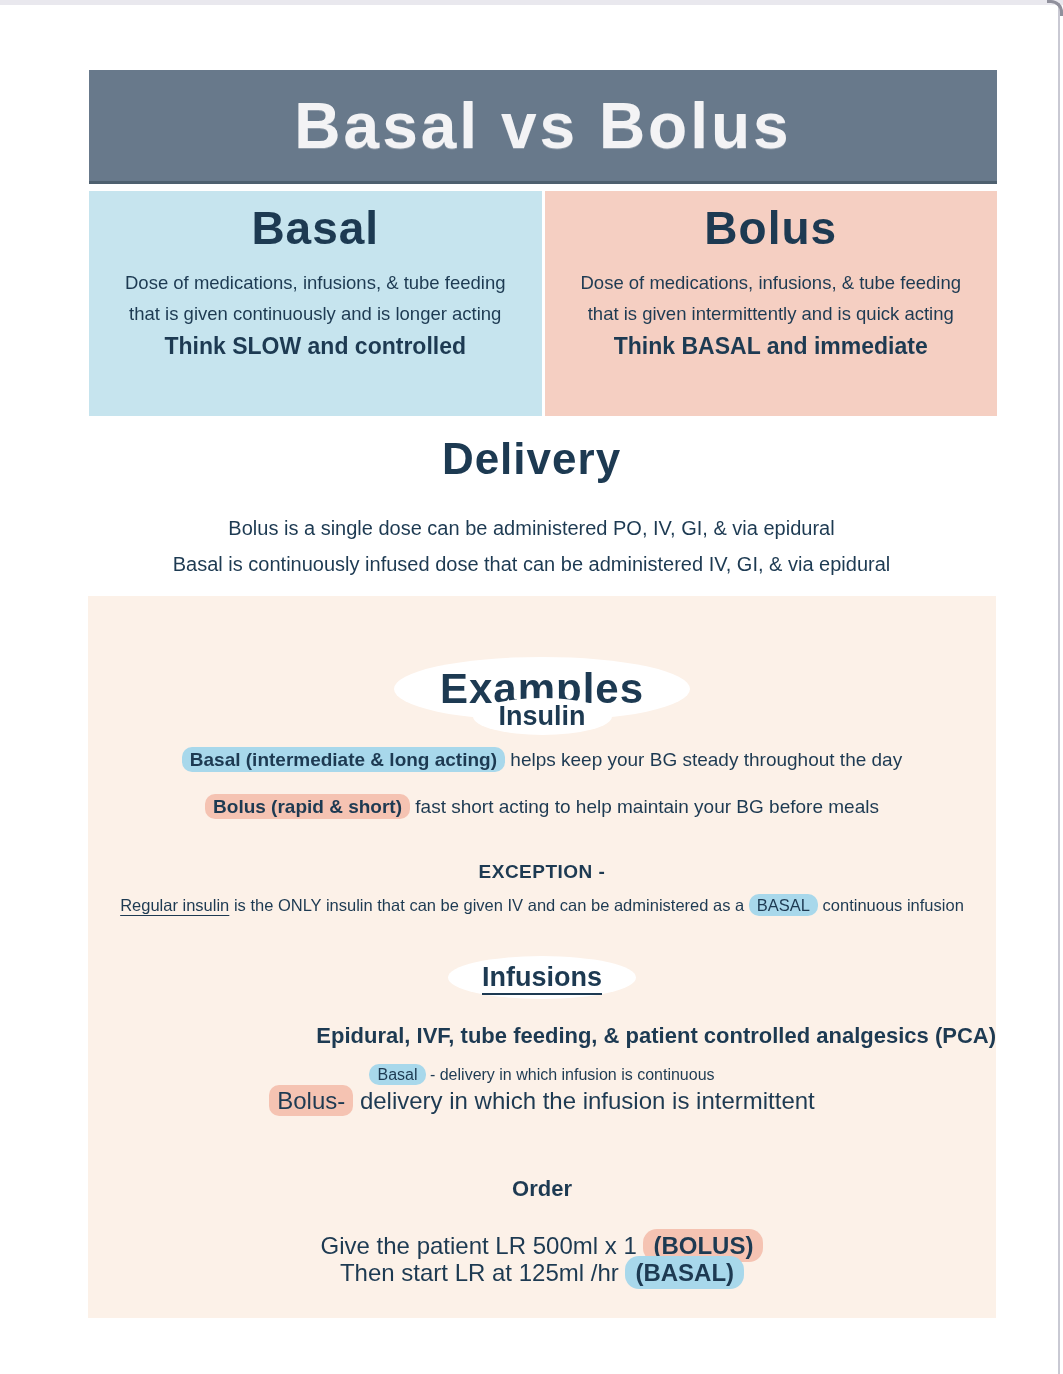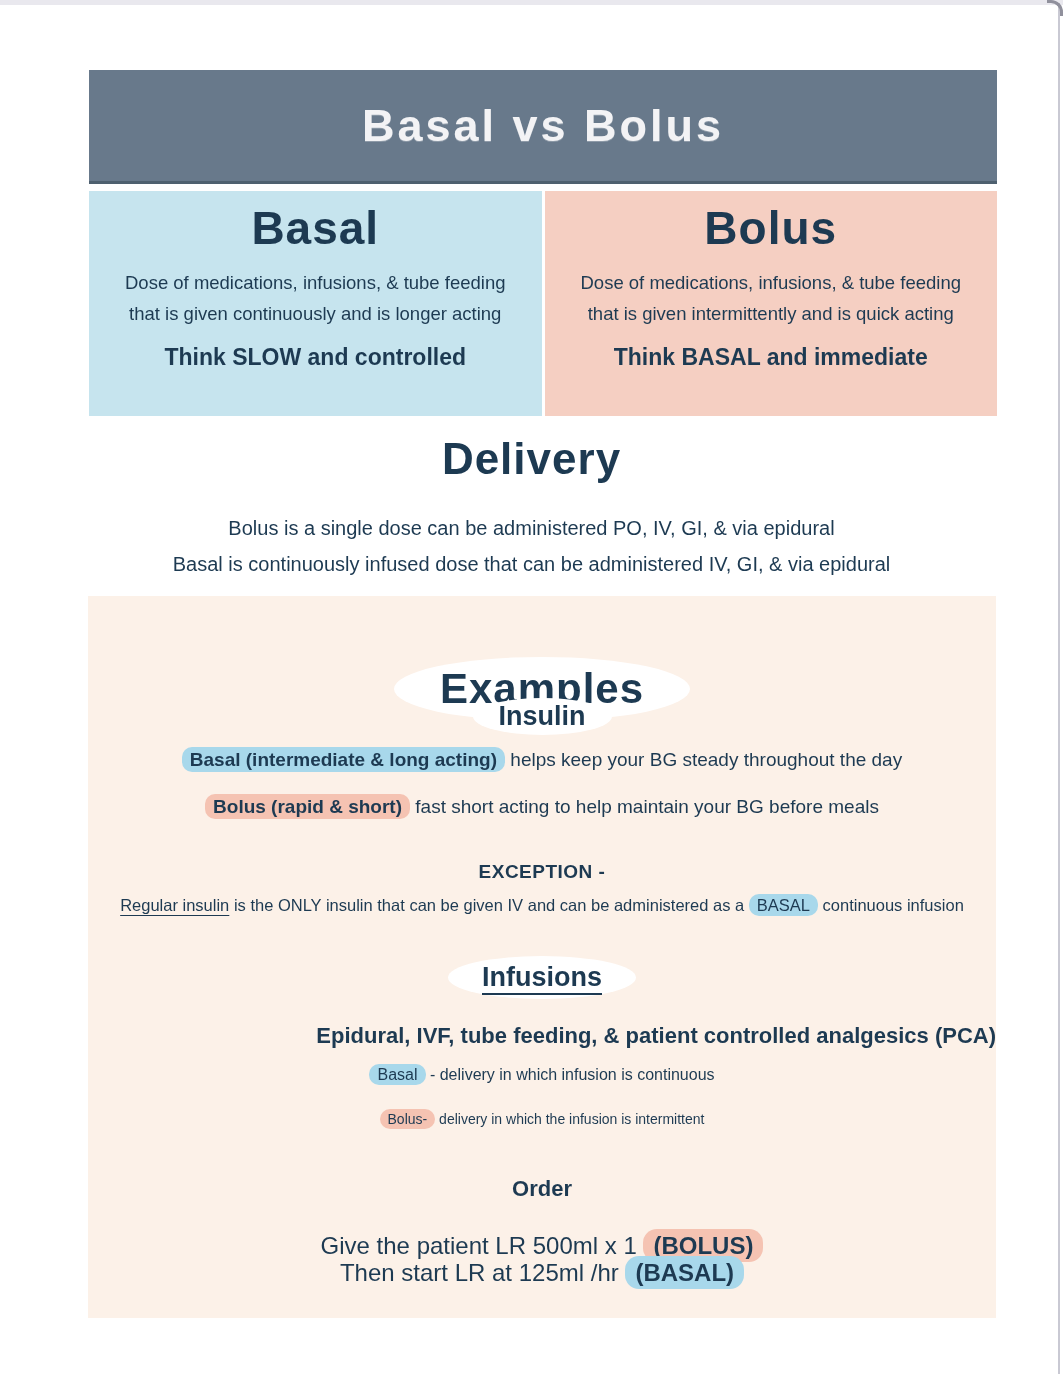--- a/index.html
+++ b/index.html
@@ -17,32 +17,32 @@
   .window-corner { position:absolute; top:0; right:0; width:16px; height:16px;
     border-top:3px solid #90909c; border-right:3px solid #90909c; border-top-right-radius:12px; }
 
   
   .header-band {
     position:absolute; left:89px; top:70px; width:908px; height:114px;
     background:#68798b; border-bottom:3px solid #4e606f;
     display:flex; align-items:center; justify-content:center;
   }
   .main-title {
-    font-size:45px; font-weight:700; color:#f3f3f5; letter-spacing:3px;
+    font-size:64px; font-weight:700; color:#f3f3f5; letter-spacing:3px;
     text-shadow:0 1px 0 rgba(255,255,255,.25);
   }
 
   
   .columns { position:absolute; left:89px; top:191px; width:908px; height:225px; display:flex; gap:3px; }
   .col { flex:1; text-align:center; padding-top:10px; }
   .col-basal { background:#c6e4ee; }
   .col-bolus { background:#f5cfc2; }
   .col-heading { font-size:46px; font-weight:700; letter-spacing:1px; }
   .col-desc { font-size:18.5px; line-height:1.7; margin-top:12px; font-weight:400; }
-  .col-emph { font-size:23px; font-weight:700; margin-top:14px; }
+  .col-emph { font-size:23px; font-weight:700; margin-top:3px; }
 
   
   .delivery { position:absolute; left:0; top:434px; width:1063px; text-align:center; }
   .delivery-heading { font-size:44px; font-weight:700; letter-spacing:1px; }
   .delivery-lines { margin-top:26px; font-size:20px; line-height:1.8; font-weight:400; white-space:nowrap; }
 
   
   .examples {
     position:absolute; left:88px; top:596px; width:908px; height:722px;
     background:#fcf1e8; text-align:center;
@@ -60,21 +60,21 @@
   .hl-pink { background:#f5c3b2; }
   .hl-bold { font-weight:700; }
   .exception-heading { top:265px; font-size:19px; font-weight:700; letter-spacing:.5px; }
   .exception-line { top:300px; font-size:16.5px; }
   .u-line { text-decoration:underline; text-underline-offset:4px; }
   .infusions-heading { top:360px; }
   .infusions-heading .pill-white { padding:6px 34px; font-size:27px; font-weight:700; }
   .infusions-heading .u-infusion { text-decoration:underline; text-underline-offset:7px; text-decoration-thickness:2px; }
   .line-pca { top:427px; font-size:22px; font-weight:700;text-align:right; }
   .line-basal-infusion { top:470px; font-size:16px; }
-  .line-bolus-infusion { top:515px; font-size:14px; }
+  .line-bolus-infusion { top:491px; font-size:24px; }
   .order-heading { top:580px; font-size:22px; font-weight:700; }
   .order-line1 { top:615px; font-size:24px;margin-top:21px; }
   .order-line2 { top:663px; font-size:24px; }
   .order-line1 .hl, .order-line2 .hl { padding:3px 10px; border-radius:14px; font-weight:700; }
 </style>
 </head>
 <body>
 
 <div class="sheet">
   <div class="top-strip"></div>

